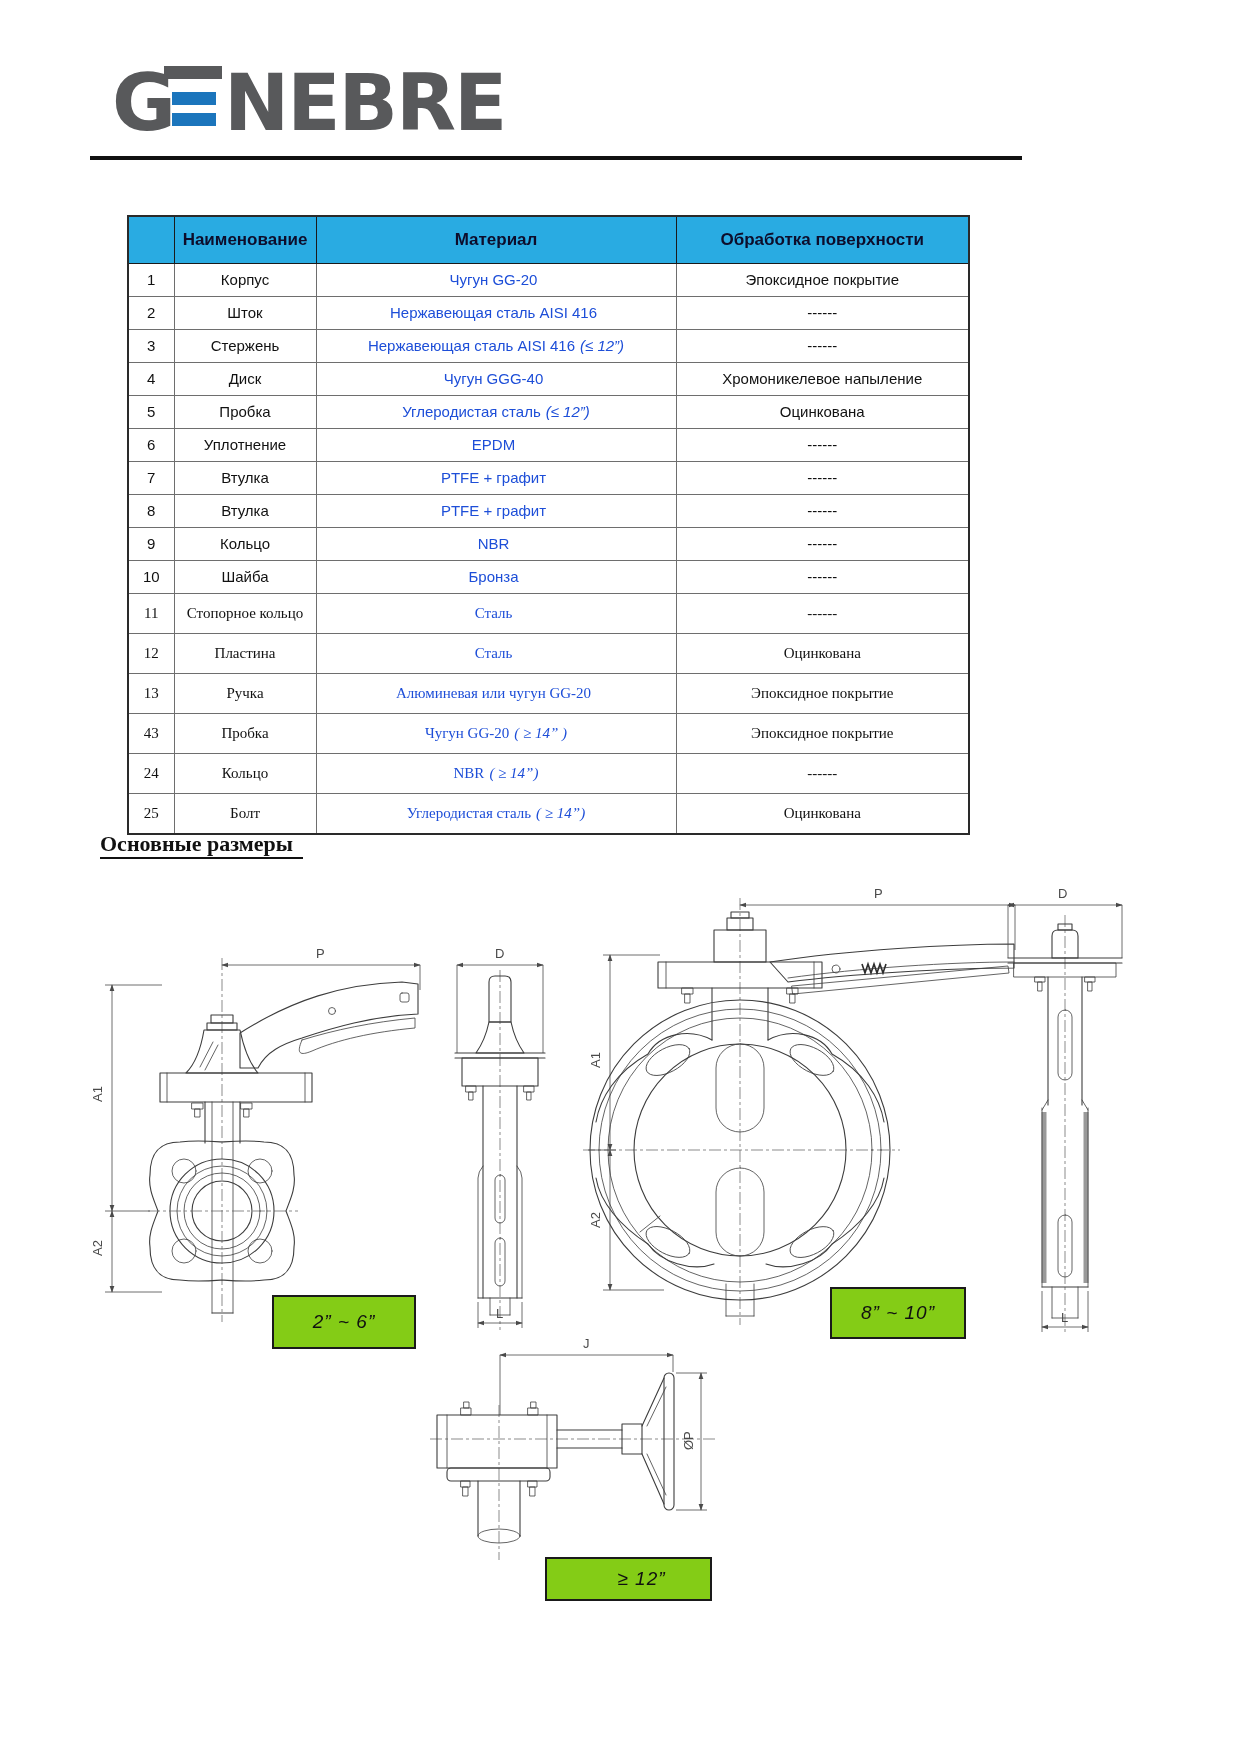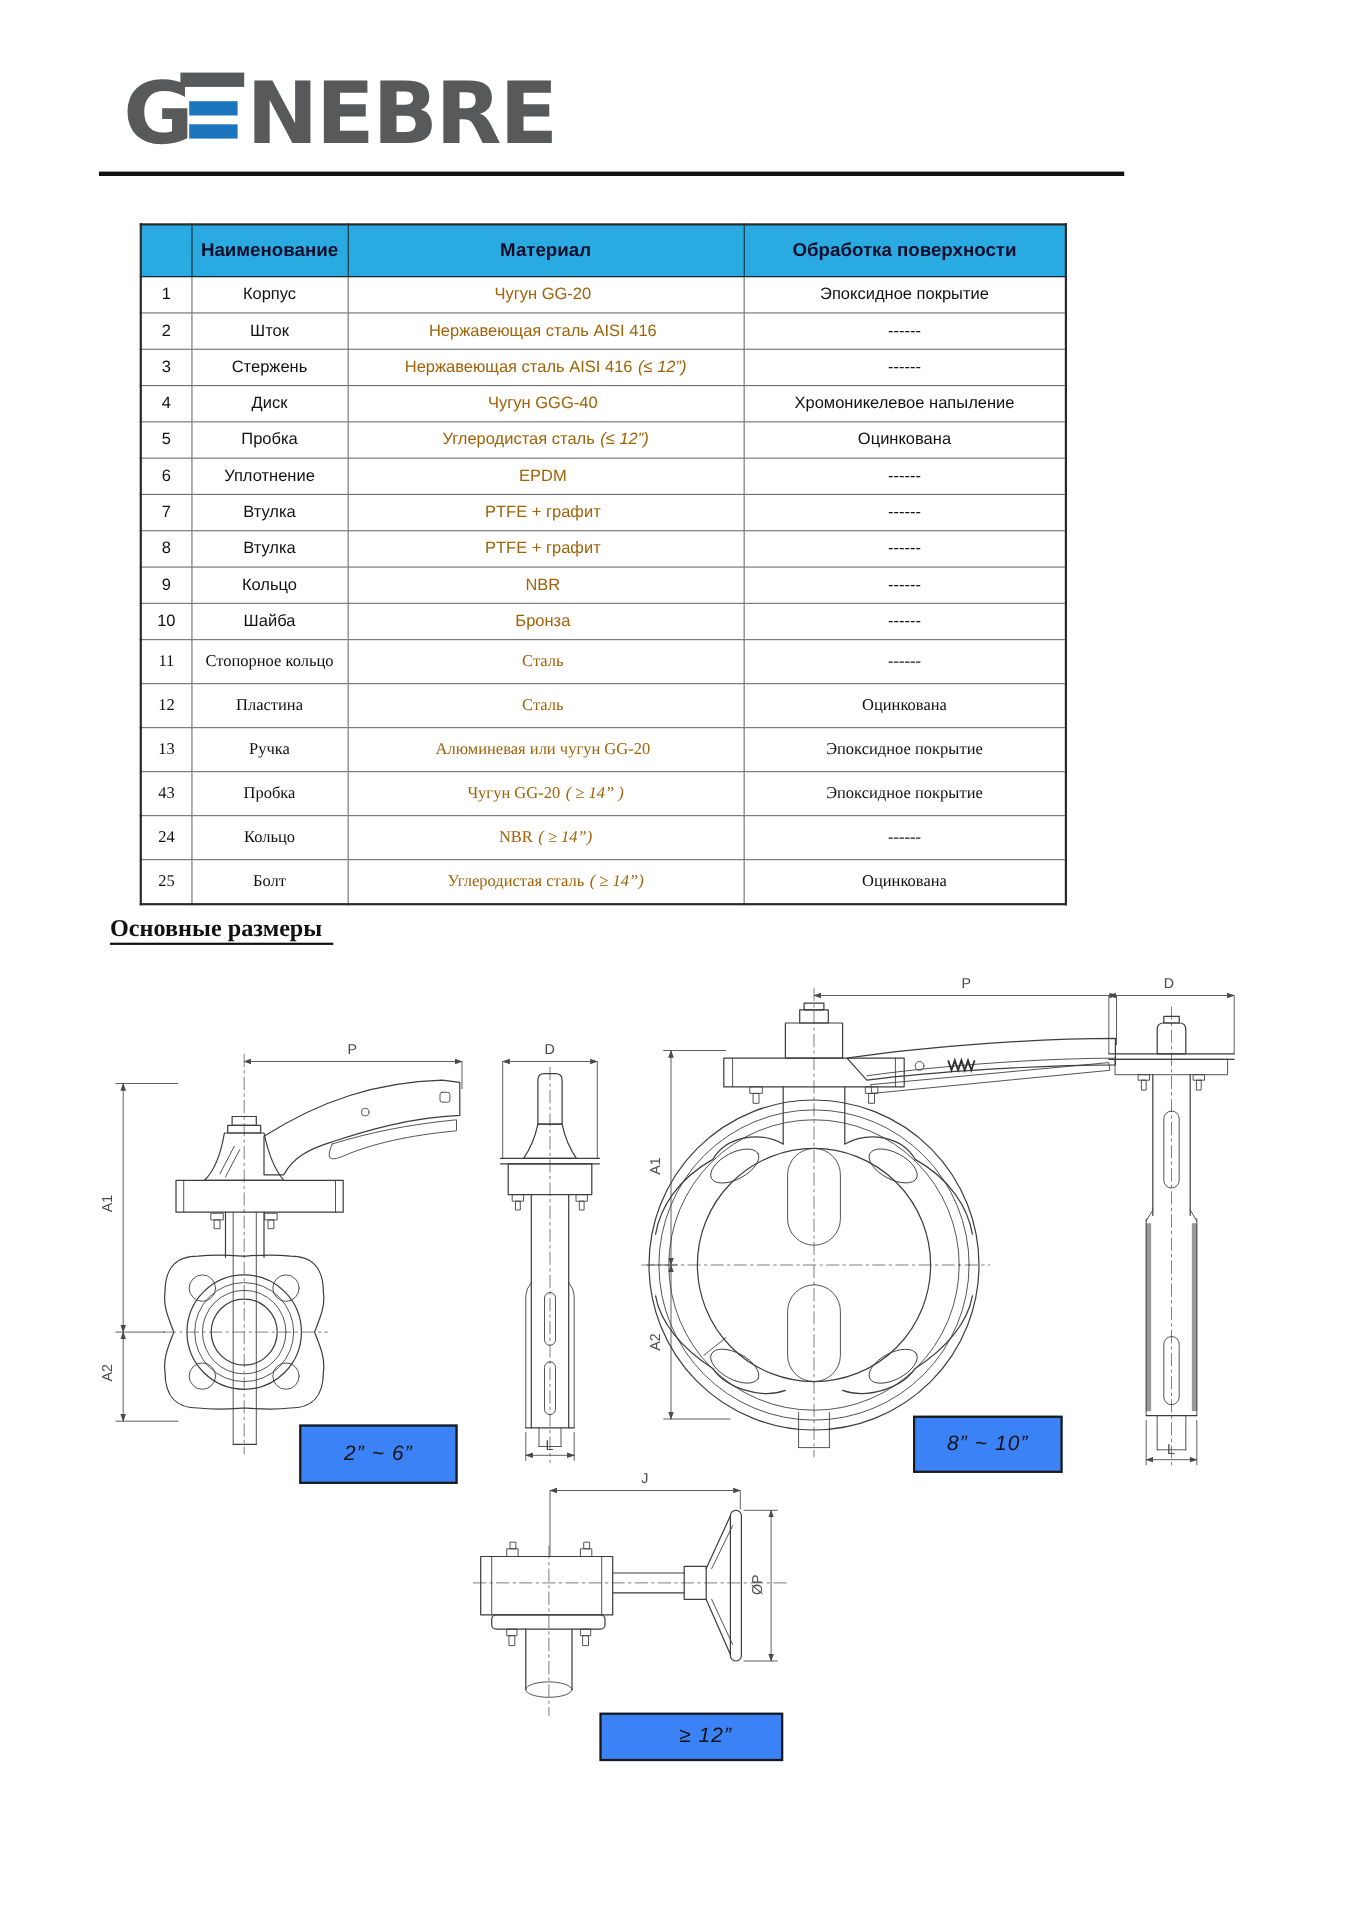--- a/index.html
+++ b/index.html
@@ -4,49 +4,49 @@
 <style>
   html,body{margin:0;padding:0;background:#e8e8e8;}
   .page{position:relative;width:1240px;height:1755px;background:#ffffff;margin:0 auto;
         font-family:"Liberation Sans",sans-serif;overflow:hidden;}
 
   
   .logo{position:absolute;left:112px;top:60px;width:400px;height:84px;}
   .header-rule{position:absolute;left:90px;top:156px;width:932px;height:4px;background:#111;}
 
   
-  .mat-table{position:absolute;left:127px;top:203px;width:841px;border-collapse:collapse;
+  .mat-table{position:absolute;left:127px;top:215px;width:841px;border-collapse:collapse;
              table-layout:fixed;border:2px solid #2a2a2a;}
   .mat-table col.c1{width:46px;}
   .mat-table col.c2{width:142px;}
   .mat-table col.c3{width:360px;}
   .mat-table col.c4{width:293px;}
   .mat-table th{background:#29abe2;color:#0d0d2b;font-size:17px;font-weight:bold;
                 height:44px;border:1.5px solid #1a1a1a;text-align:center;}
   .mat-table td{border:1.5px solid #6e6e6e;text-align:center;font-size:15px;color:#111;
                 padding:2px 4px;height:28px;line-height:1.05;}
   .mat-table tr.tall td{height:35px;font-family:Liberation Serif, serif;}
-  .mat-table td.mat{color:#a16207;}
+  .mat-table td.mat{color:#1d4ed8;}
   .mat-table td.mat .note{font-style:italic;margin-left:5px;}
 
   
   .sec-heading{position:absolute;left:100px;top:831px;margin:0;
                font-family:"Liberation Serif",serif;font-size:22px;font-weight:bold;color:#111;
                border-bottom:2px solid #111;padding:0 10px 0 0;}
 
   
   .drawings-svg{position:absolute;left:0;top:870px;}
   .ol{fill:none;stroke:#3d3d3d;stroke-width:1.1;stroke-linejoin:round;stroke-linecap:round;}
   .thin{stroke-width:0.8;}
   .dimln{fill:none;stroke:#4a4a4a;stroke-width:0.8;}
   .cl{fill:none;stroke:#5a5a5a;stroke-width:0.7;stroke-dasharray:12 3 3 3;}
   .graybar{fill:none;stroke:#9a9a9a;stroke-width:5;}
   text.dimlbl{font-family:"Liberation Sans",sans-serif;font-size:13px;fill:#4a4a4a;}
 
-  .size-box{position:absolute;border:2px solid #1a1a1a;background:#3b82f6;display:flex;
+  .size-box{position:absolute;border:2px solid #1a1a1a;background:#84cc16;display:flex;
             align-items:center;justify-content:center;font-style:italic;font-size:19px;
             color:#111;letter-spacing:1px;}
   .box-small{left:272px;top:1295px;width:140px;height:50px;}
   .box-medium{left:830px;top:1287px;width:132px;height:48px;}
   .box-large{left:545px;top:1557px;width:137px;height:40px;padding-left:26px;}
 </style>
 </head>
 <body>
 
 <div class="page">

